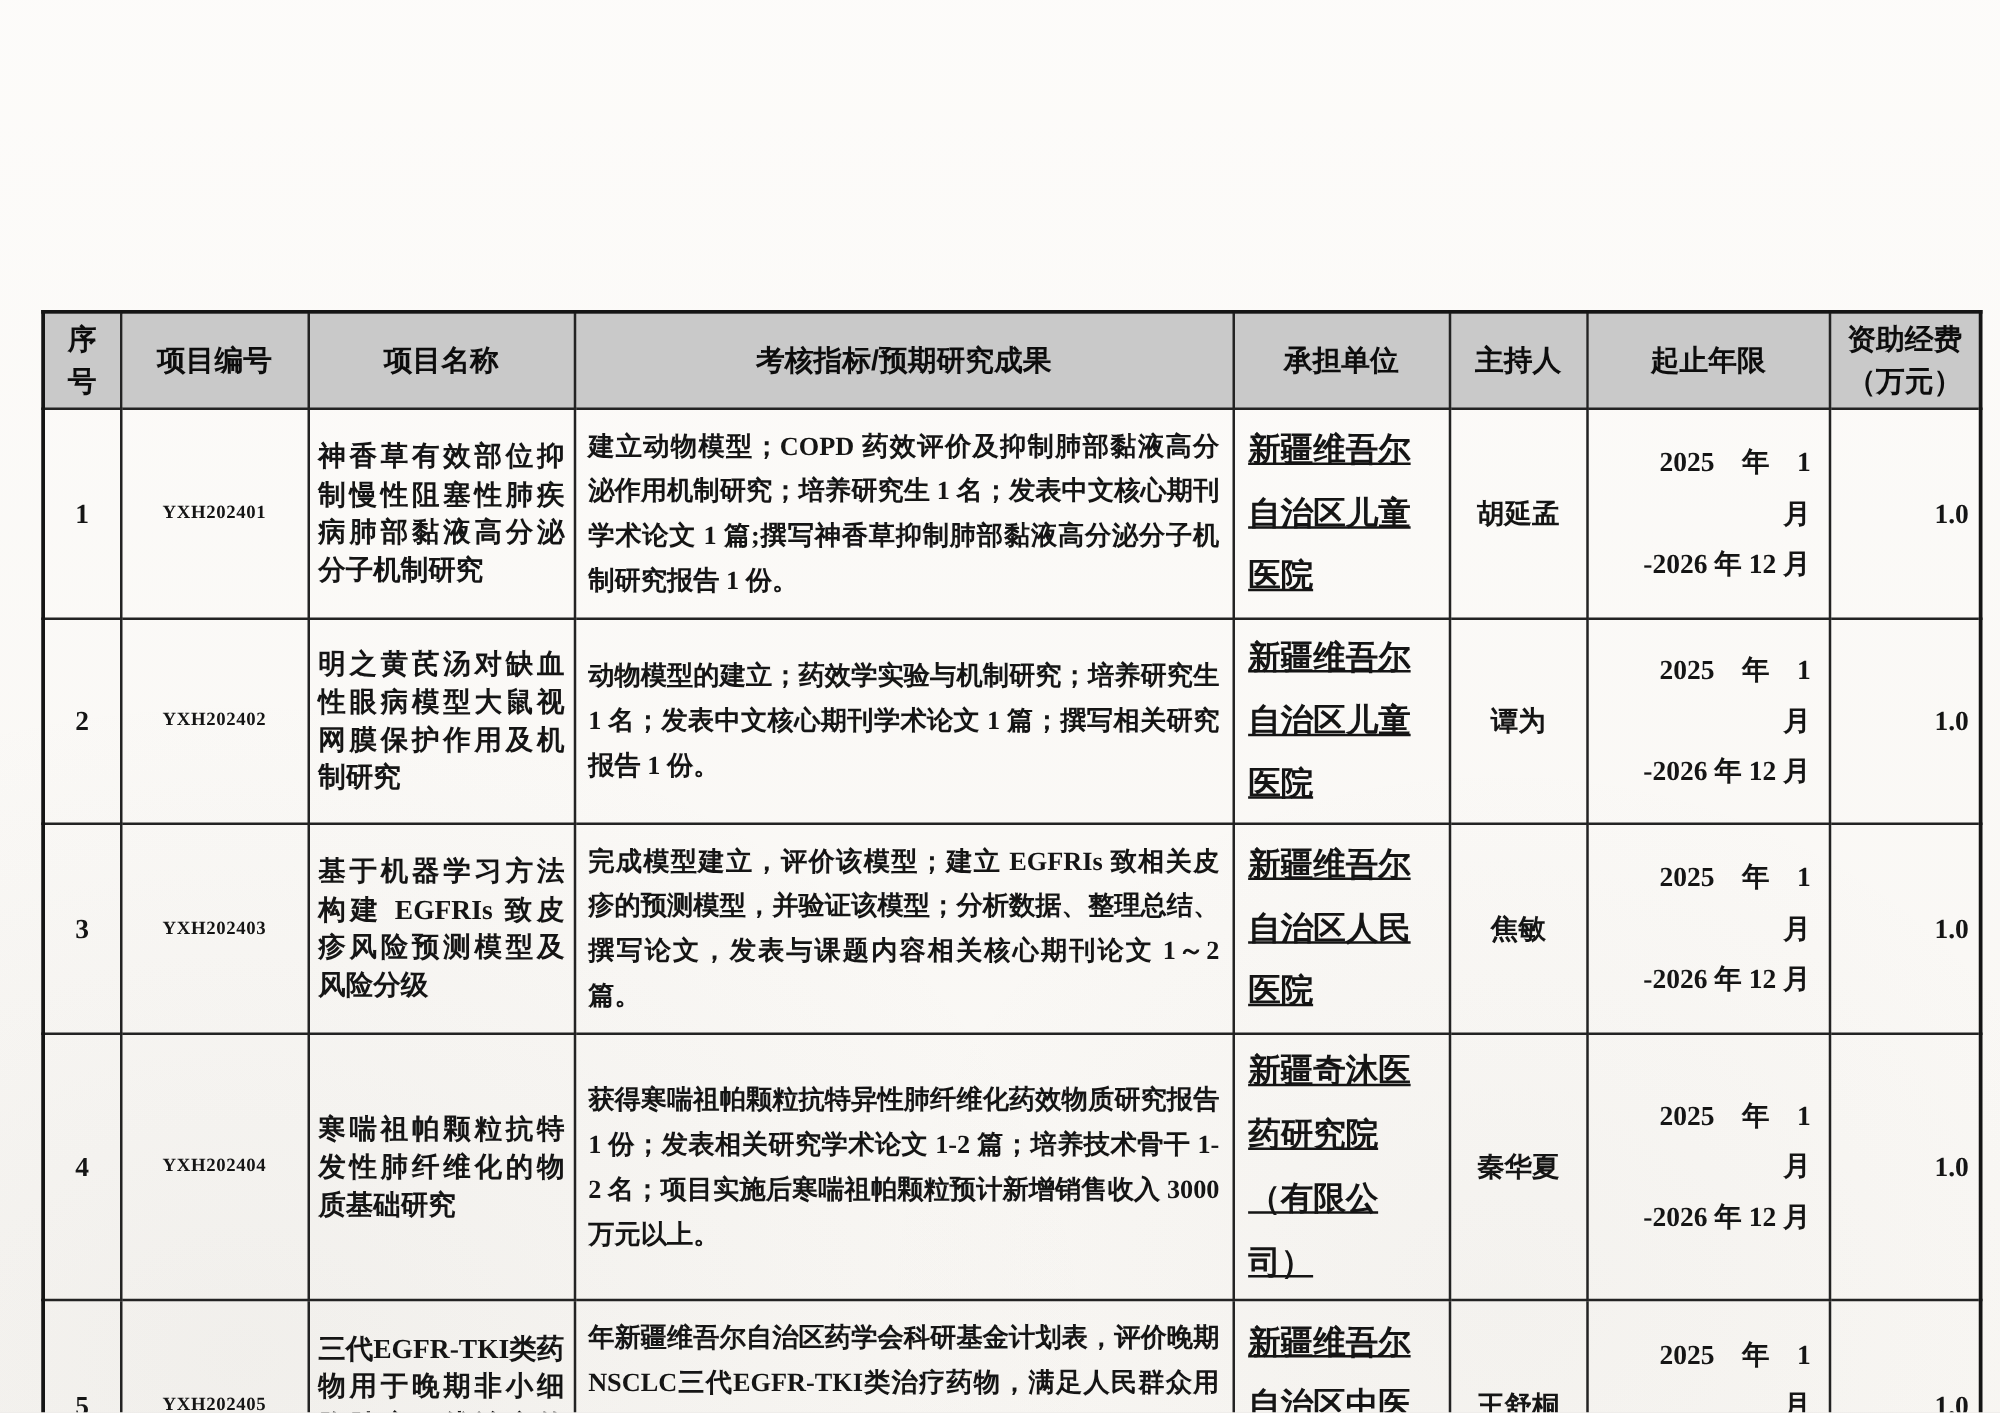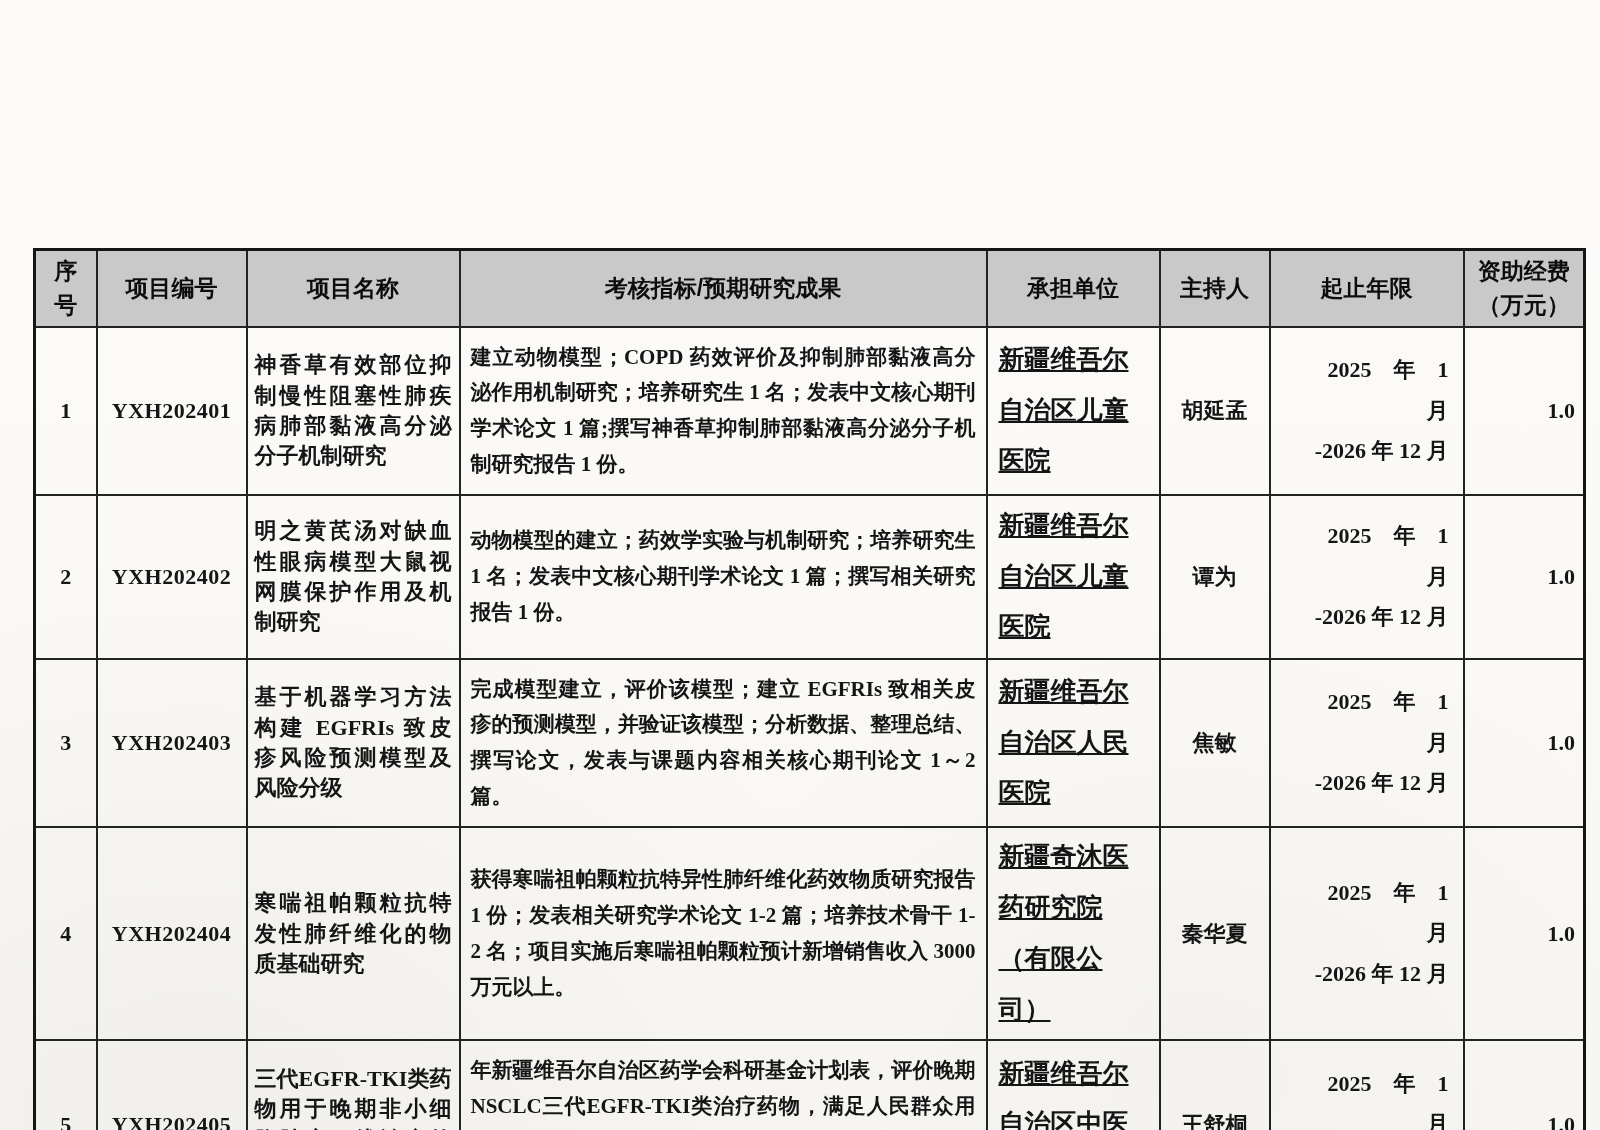--- a/index.html
+++ b/index.html
@@ -63,21 +63,21 @@
     text-align: center;
     white-space: pre-line;
     line-height: 1.5;
     color: #0d0d0d;
   }
   td {
     font-weight: bold;
     color: #151515;
   }
   .c-index   { text-align: center; font-size: 22px; }
-  .c-projno  { text-align: center; font-size: 22px; letter-spacing: 0.5px; }
+  .c-projno  { text-align: center; font-size: 15px; letter-spacing: 0.5px; }
   .c-name    {
     font-size: 22px;
     line-height: 1.38;
     text-align: justify;
     text-align-last: left;
     padding: 20px 7px;
   }
   .c-indicators {
     font-size: 21px;
     line-height: 1.7;

